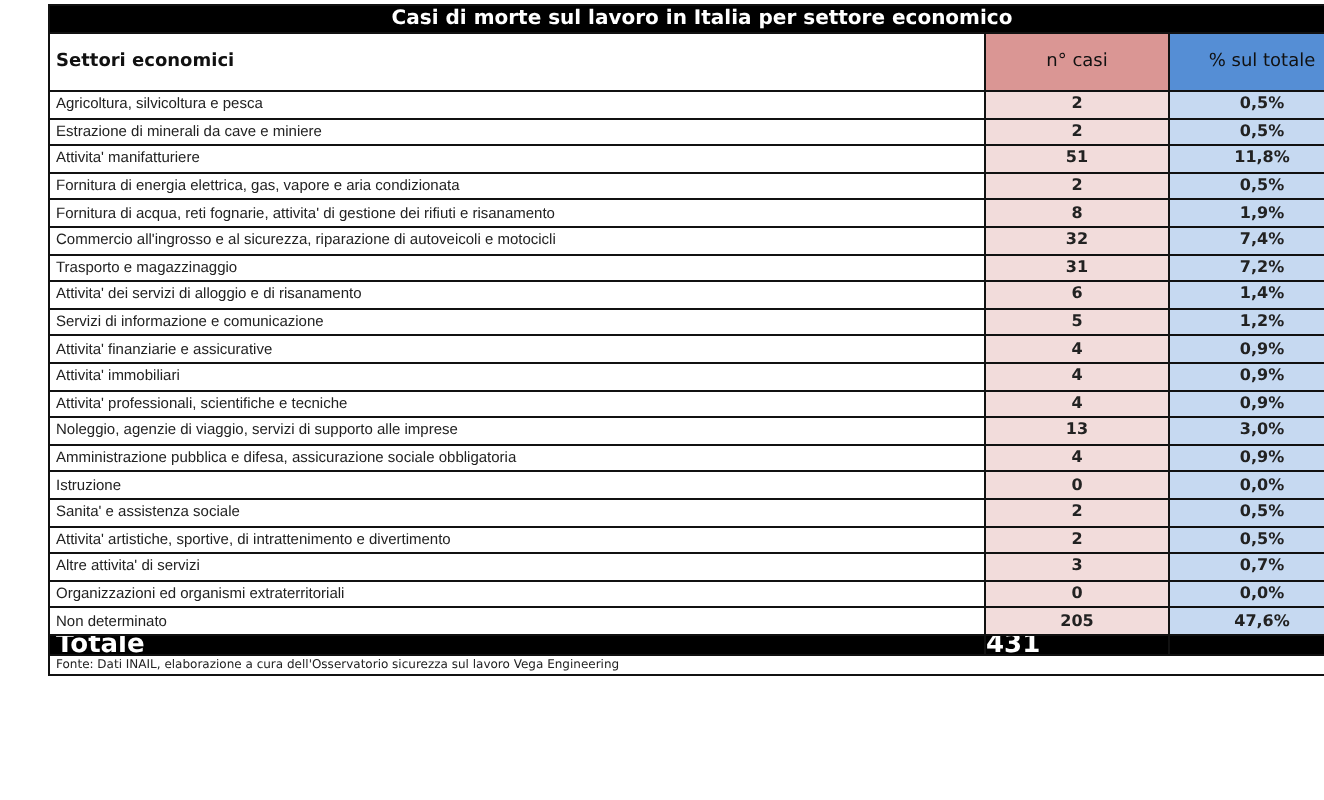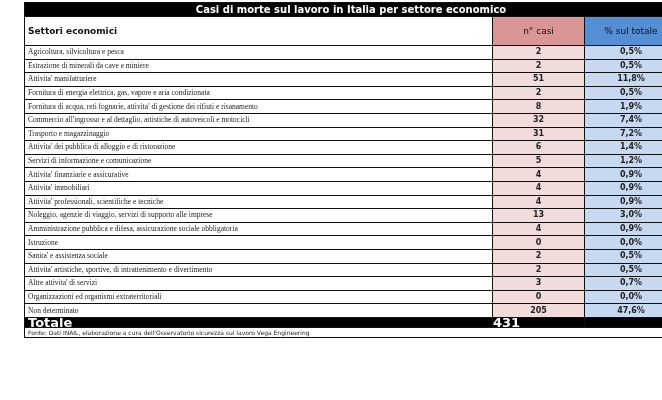--- a/index.html
+++ b/index.html
@@ -9,21 +9,21 @@
   td { padding: 0; border: 1px solid #111; vertical-align: middle; overflow: hidden; white-space: nowrap; }
   col.c1 { width: 468px; }
   col.c2 { width: 92px; }
   col.c3 { width: 93px; }
   .title-row td { background: #000; color: #fff; font-weight: bold; font-size: 10px; text-align: center; height: 13px; }
   .header-row td { height: 28px; font-size: 9px; font-weight: bold; }
   .header-row td.name { background: #fff; color: #111; padding-left: 3px; }
   .header-row td.cases { background: #da9694; color: #111; text-align: center; font-weight: normal; }
   .header-row td.pct { background: #558ed5; color: #111; text-align: center; font-weight: normal; }
   .data-row td { height: 12.6px; font-size: 7.5px; line-height: 12px; }
-  .data-row td.name { padding-left: 3px; color: #222; font-family: Liberation Serif, serif; margin-left: 24px; }
+  .data-row td.name { padding-left: 3px; color: #222; font-family: Liberation Sans, sans-serif; margin-left: 24px; }
   .data-row td.cases { background: #f2dcdb; text-align: center; font-weight: bold; font-size: 8px; color: #222; }
   .data-row td.pct { background: #c6d9f1; text-align: center; font-weight: bold; font-size: 8px; color: #222; }
   .data-row.tall td { height: 28px; }
   .data-row.tall td.name { white-space: normal; line-height: 12px; }
   .total-row td { background: #000; color: #fff; font-weight: bold; height: 9px; font-size: 13px; line-height: 9px; }
   .total-row td.name { padding-left: 3px; }
   .total-row td.cases { text-align: left; }
   .source-row td { background: #fff; color: #222; font-size: 6px; height: 9px; line-height: 9px; padding-left: 3px; }
   .divider-gray td { border-top-color: #888; }
 </style>
@@ -65,31 +65,31 @@
           <td class="name">Fornitura di energia elettrica, gas, vapore e aria condizionata</td>
           <td class="cases">2</td>
           <td class="pct">0,5%</td>
         </tr>
         <tr class="data-row">
           <td class="name">Fornitura di acqua, reti fognarie, attivita' di gestione dei rifiuti e risanamento</td>
           <td class="cases">8</td>
           <td class="pct">1,9%</td>
         </tr>
         <tr class="data-row">
-          <td class="name">Commercio all'ingrosso e al dettaglio, artistiche di autoveicoli e motocicli</td>
+          <td class="name">Commercio all'ingrosso e al sicurezza, riparazione di autoveicoli e motocicli</td>
           <td class="cases">32</td>
           <td class="pct">7,4%</td>
         </tr>
         <tr class="data-row">
           <td class="name">Trasporto e magazzinaggio</td>
           <td class="cases">31</td>
           <td class="pct">7,2%</td>
         </tr>
         <tr class="data-row">
-          <td class="name">Attivita' dei pubblica di alloggio e di ristorazione</td>
+          <td class="name">Attivita' dei servizi di alloggio e di risanamento</td>
           <td class="cases">6</td>
           <td class="pct">1,4%</td>
         </tr>
         <tr class="data-row divider-gray">
           <td class="name">Servizi di informazione e comunicazione</td>
           <td class="cases">5</td>
           <td class="pct">1,2%</td>
         </tr>
         <tr class="data-row">
           <td class="name">Attivita' finanziarie e assicurative</td>

